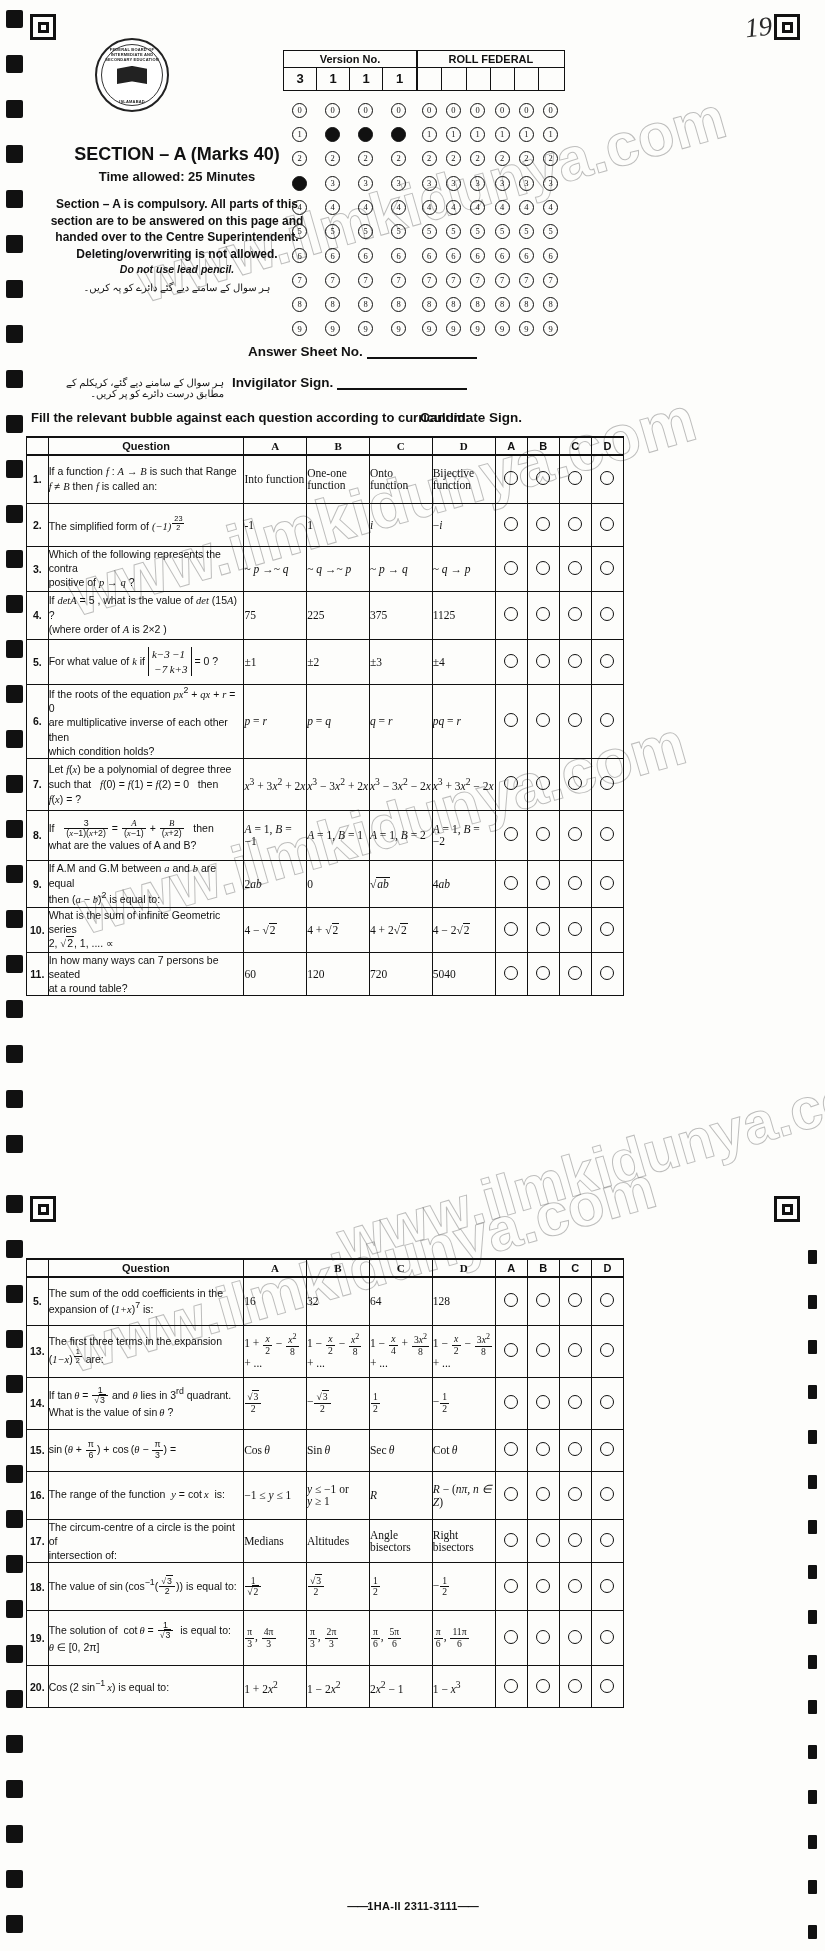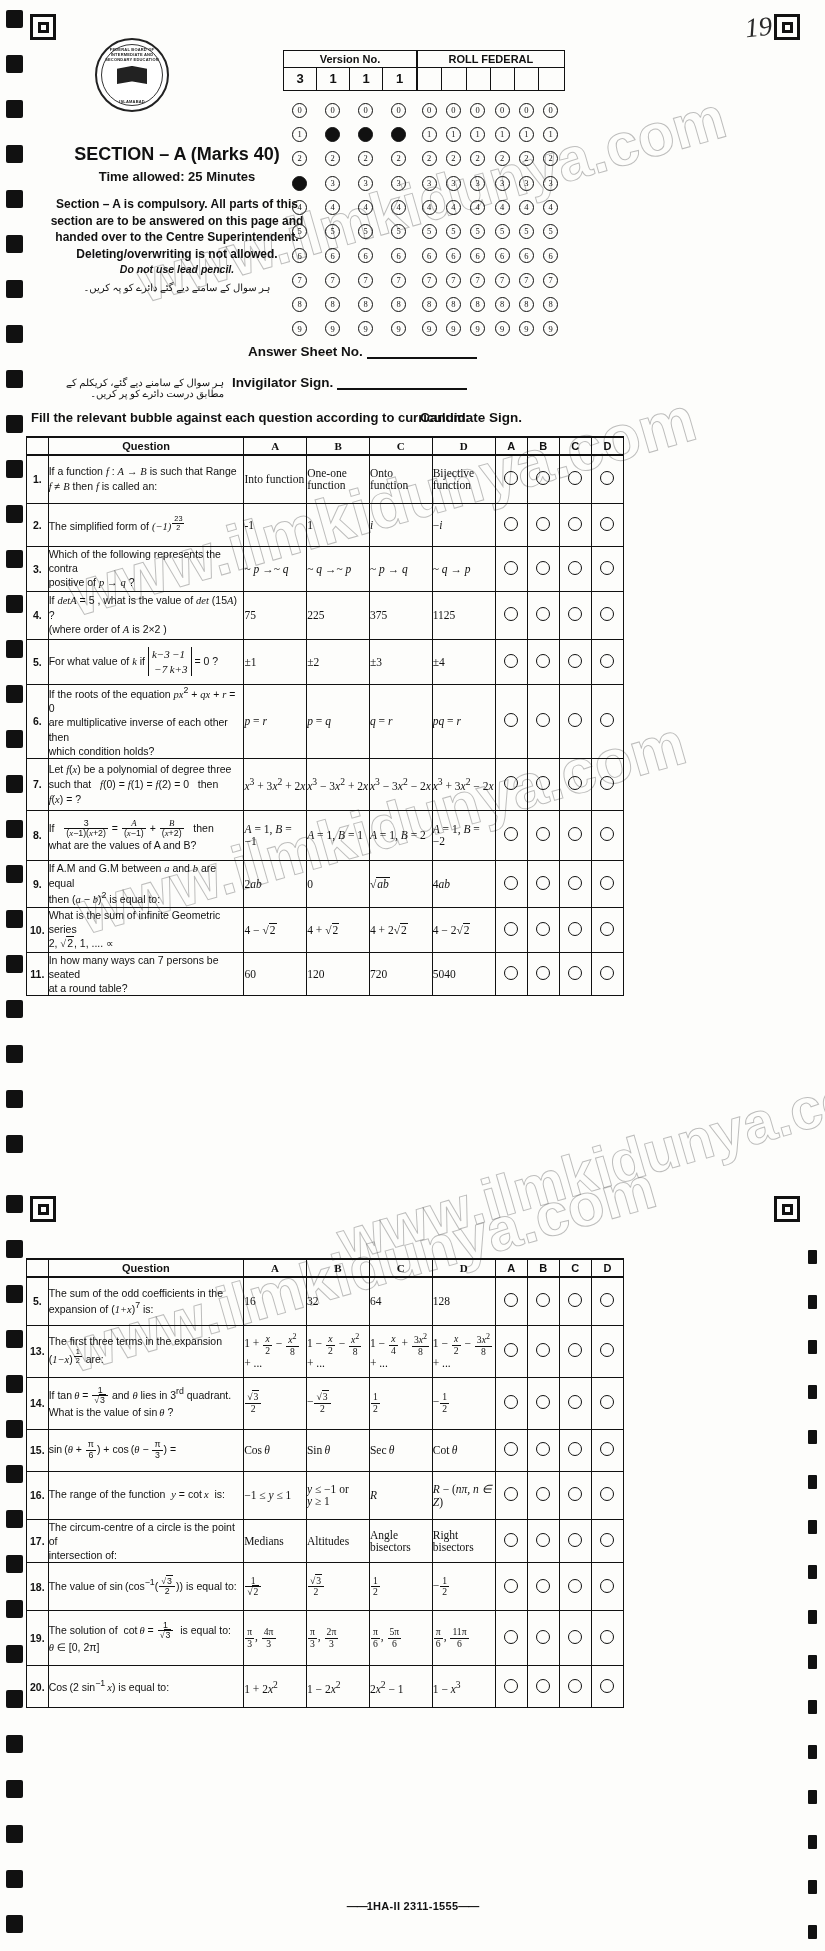--- a/index.html
+++ b/index.html
@@ -918,21 +918,21 @@
         <td class="c-opt">1 − <span class="mathi">x</span><sup>3</sup></td>
         <td class="c-ans"><span class="ansbub"></span></td>
         <td class="c-ans"><span class="ansbub"></span></td>
         <td class="c-ans"><span class="ansbub"></span></td>
         <td class="c-ans"><span class="ansbub"></span></td>
       </tr>
     </tbody>
 </table>
 
 <div class="footer-code" style="top:1900px;">
-  <span class="dash">——</span><span>1HA-II 2311-1555</span><span class="dash">——</span>
+  <span class="dash">——</span><span>1HA-II 2311-3111</span><span class="dash">——</span>
 </div>
 
 <div class="punch-right" style="top: 1250px;"></div>
 <div class="punch-right" style="top: 1295px;"></div>
 <div class="punch-right" style="top: 1340px;"></div>
 <div class="punch-right" style="top: 1385px;"></div>
 <div class="punch-right" style="top: 1430px;"></div>
 <div class="punch-right" style="top: 1475px;"></div>
 <div class="punch-right" style="top: 1520px;"></div>
 <div class="punch-right" style="top: 1565px;"></div>

